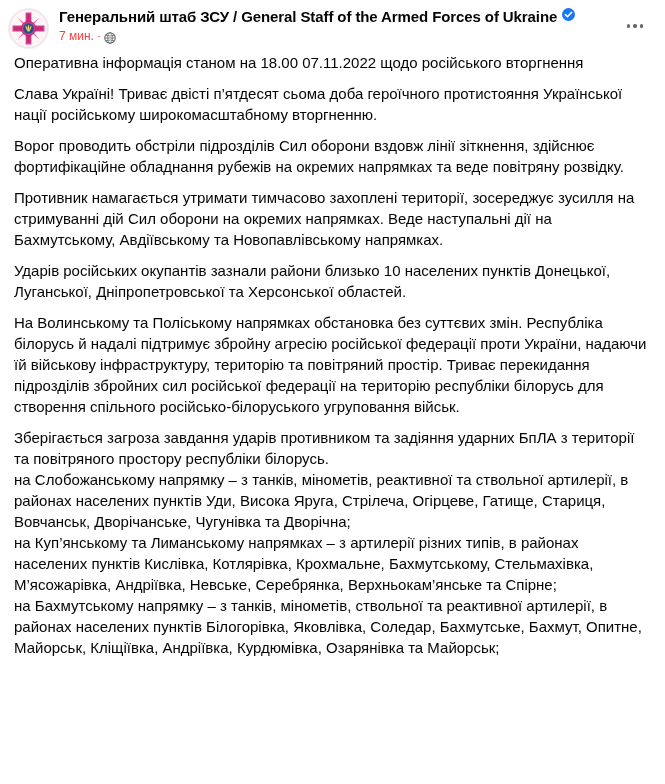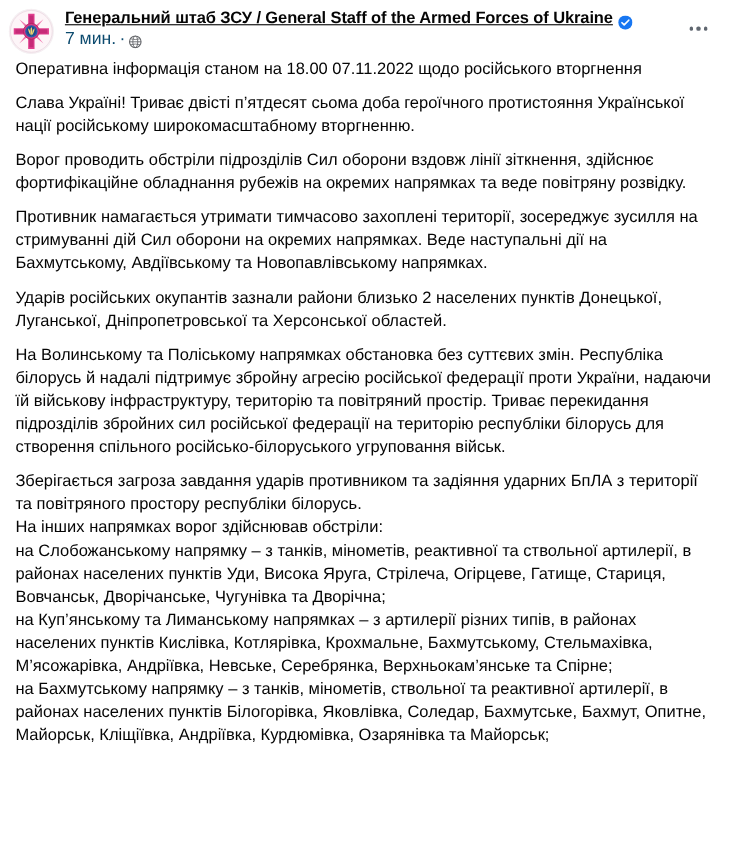--- a/index.html
+++ b/index.html
@@ -48,23 +48,22 @@
 
   .header-text {
     margin-left: 10px;
     padding-top: 1px;
     min-width: 0;
     flex: 1 1 auto;
   }
 
   .page-name-row {
     display: flex;
-    align-items: flex-end;
+    align-items: flex-start;
     white-space: nowrap;
-    text-decoration: underline;
   }
 
   .page-name {
     font-size: 15px;
     line-height: 19px;
     font-weight: 600;
     color: #050505;
     letter-spacing: -0.1px;
   }
 
@@ -76,22 +75,22 @@
     display: inline-block;
     position: relative;
     top: 1px;
   }
   .verified-badge svg { display: block; }
 
   .meta-row {
     display: flex;
     align-items: center;
     margin-top: 2px;
-    color: #0c4a6e;
-    font-size: 16px;
+    color: #ef4444;
+    font-size: 12px;
     line-height: 16px;
   }
   .meta-sep { margin: 0 3px; }
   .globe-icon {
     width: 12px;
     height: 12px;
     display: inline-block;
     position: relative;
     top: 2px;
   }
@@ -211,22 +210,21 @@
           <i></i>
       </span>
     </div>
   </div>
 
   <div class="post-body">
     <p>Оперативна інформація станом на 18.00 07.11.2022 щодо російського вторгнення</p>
     <p>Слава Україні! Триває двісті п’ятдесят сьома доба героїчного протистояння Української нації російському широкомасштабному вторгненню.</p>
     <p>Ворог проводить обстріли підрозділів Сил оборони вздовж лінії зіткнення, здійснює фортифікаційне обладнання рубежів на окремих напрямках та веде повітряну розвідку.</p>
     <p>Противник намагається утримати тимчасово захоплені території, зосереджує зусилля на стримуванні дій Сил оборони на окремих напрямках. Веде наступальні дії на Бахмутському, Авдіївському та Новопавлівському напрямках.</p>
-    <p>Ударів російських окупантів зазнали райони близько 2 населених пунктів Донецької, Луганської, Дніпропетровської та Херсонської областей.</p>
+    <p>Ударів російських окупантів зазнали райони близько 10 населених пунктів Донецької, Луганської, Дніпропетровської та Херсонської областей.</p>
     <p>На Волинському та Поліському напрямках обстановка без суттєвих змін. Республіка білорусь й надалі підтримує збройну агресію російської федерації проти України, надаючи їй військову інфраструктуру, територію та повітряний простір. Триває перекидання підрозділів збройних сил російської федерації на територію республіки білорусь для створення спільного російсько-білоруського угруповання військ.</p>
     <p class="tight">Зберігається загроза завдання ударів противником та задіяння ударних БпЛА з території та повітряного простору республіки білорусь.</p>
-    <p class="tight">На інших напрямках ворог здійснював обстріли:</p>
     <p class="tight">на Слобожанському напрямку – з танків, мінометів, реактивної та ствольної артилерії, в районах населених пунктів Уди, Висока Яруга, Стрілеча, Огірцеве, Гатище, Стариця, Вовчанськ, Дворічанське, Чугунівка та Дворічна;</p>
     <p class="tight">на Куп’янському та Лиманському напрямках – з артилерії різних типів, в районах населених пунктів Кислівка, Котлярівка, Крохмальне, Бахмутському, Стельмахівка, М’ясожарівка, Андріївка, Невське, Серебрянка, Верхньокам’янське та Спірне;</p>
     <p class="tight">на Бахмутському напрямку – з танків, мінометів, ствольної та реактивної артилерії, в районах населених пунктів Білогорівка, Яковлівка, Соледар, Бахмутське, Бахмут, Опитне, Майорськ, Кліщіївка, Андріївка, Курдюмівка, Озарянівка та Майорськ;</p>
   </div>
 
 </div>
 
 </body></html>

